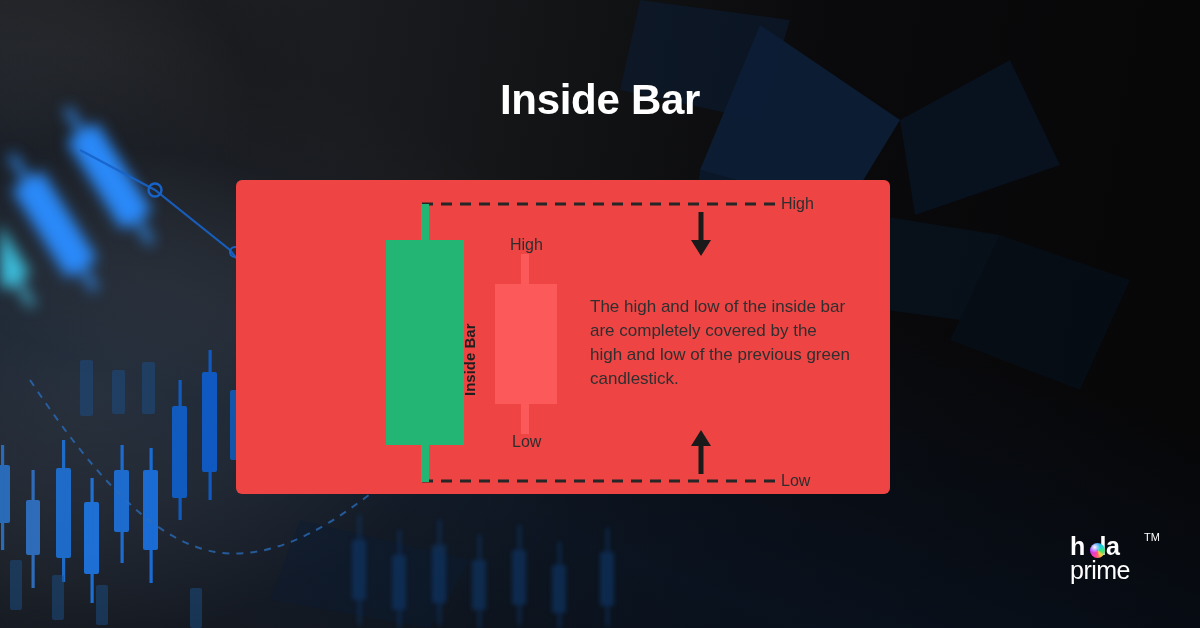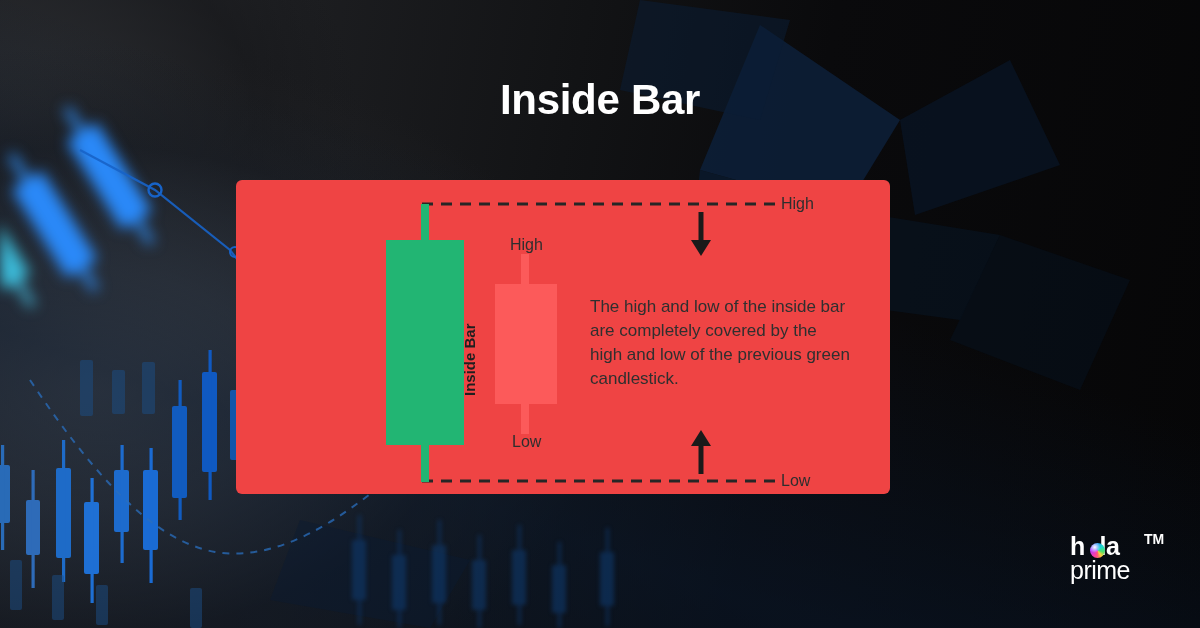--- a/index.html
+++ b/index.html
@@ -103,21 +103,21 @@
     position:absolute;
     left:19.5px; top:8px;
     width:15px; height:15px;
     border-radius:50%;
     background:
       radial-gradient(circle at 32% 28%, #ffffff 0%, rgba(255,255,255,0) 38%),
       conic-gradient(from 210deg, #ff3da6 0%, #b23dff 18%, #2e7bff 36%, #18d7d2 54%, #4ee06a 70%, #ffd23d 82%, #ff5a7a 92%, #ff3da6 100%);
   }
   .logo-tm{
     position:absolute; left:74px; top:-4px;
-    font-size:14px; font-weight:bold;
+    font-size:11px; font-weight:normal;
   }
   .logo-prime{
     position:absolute; left:0; top:22px;
     font-size:25px; font-weight:normal; letter-spacing:-0.5px;
     line-height:26px;
   }
 </style>
 </head>
 <body>
 

